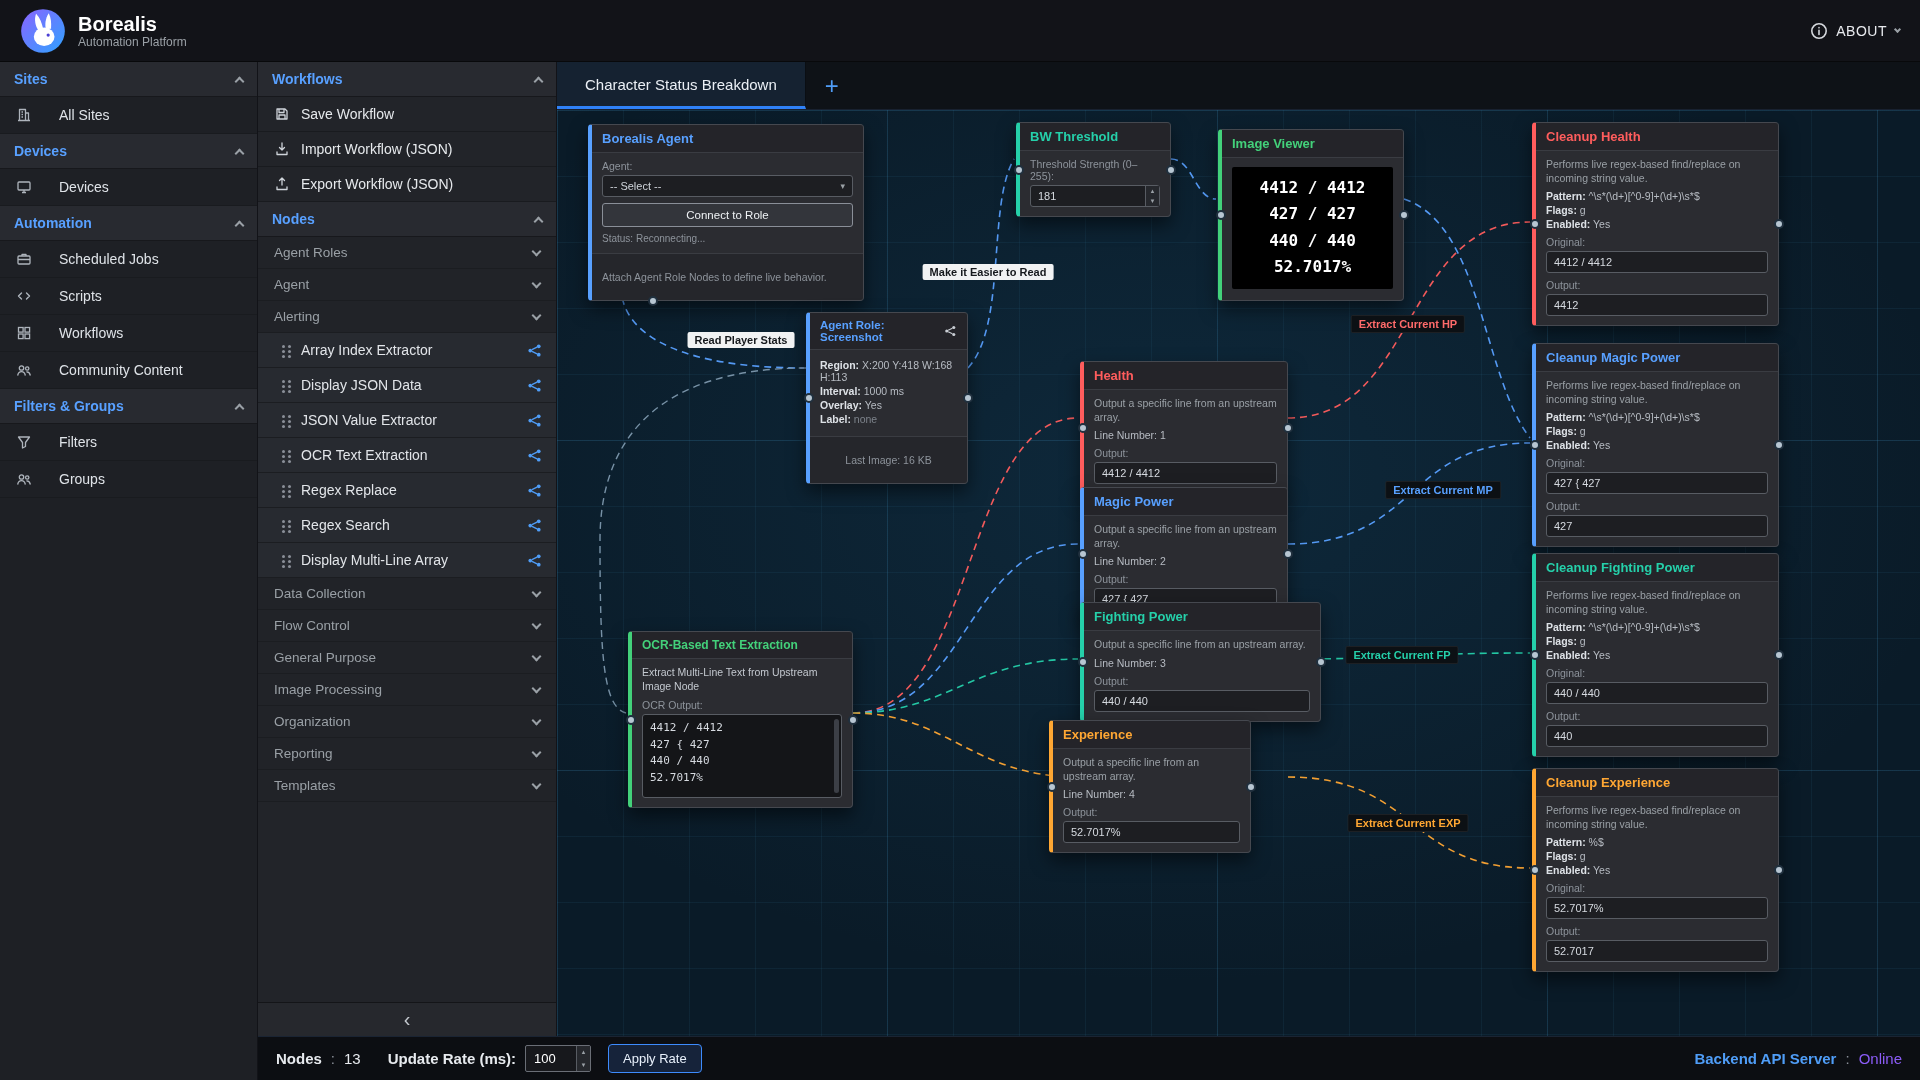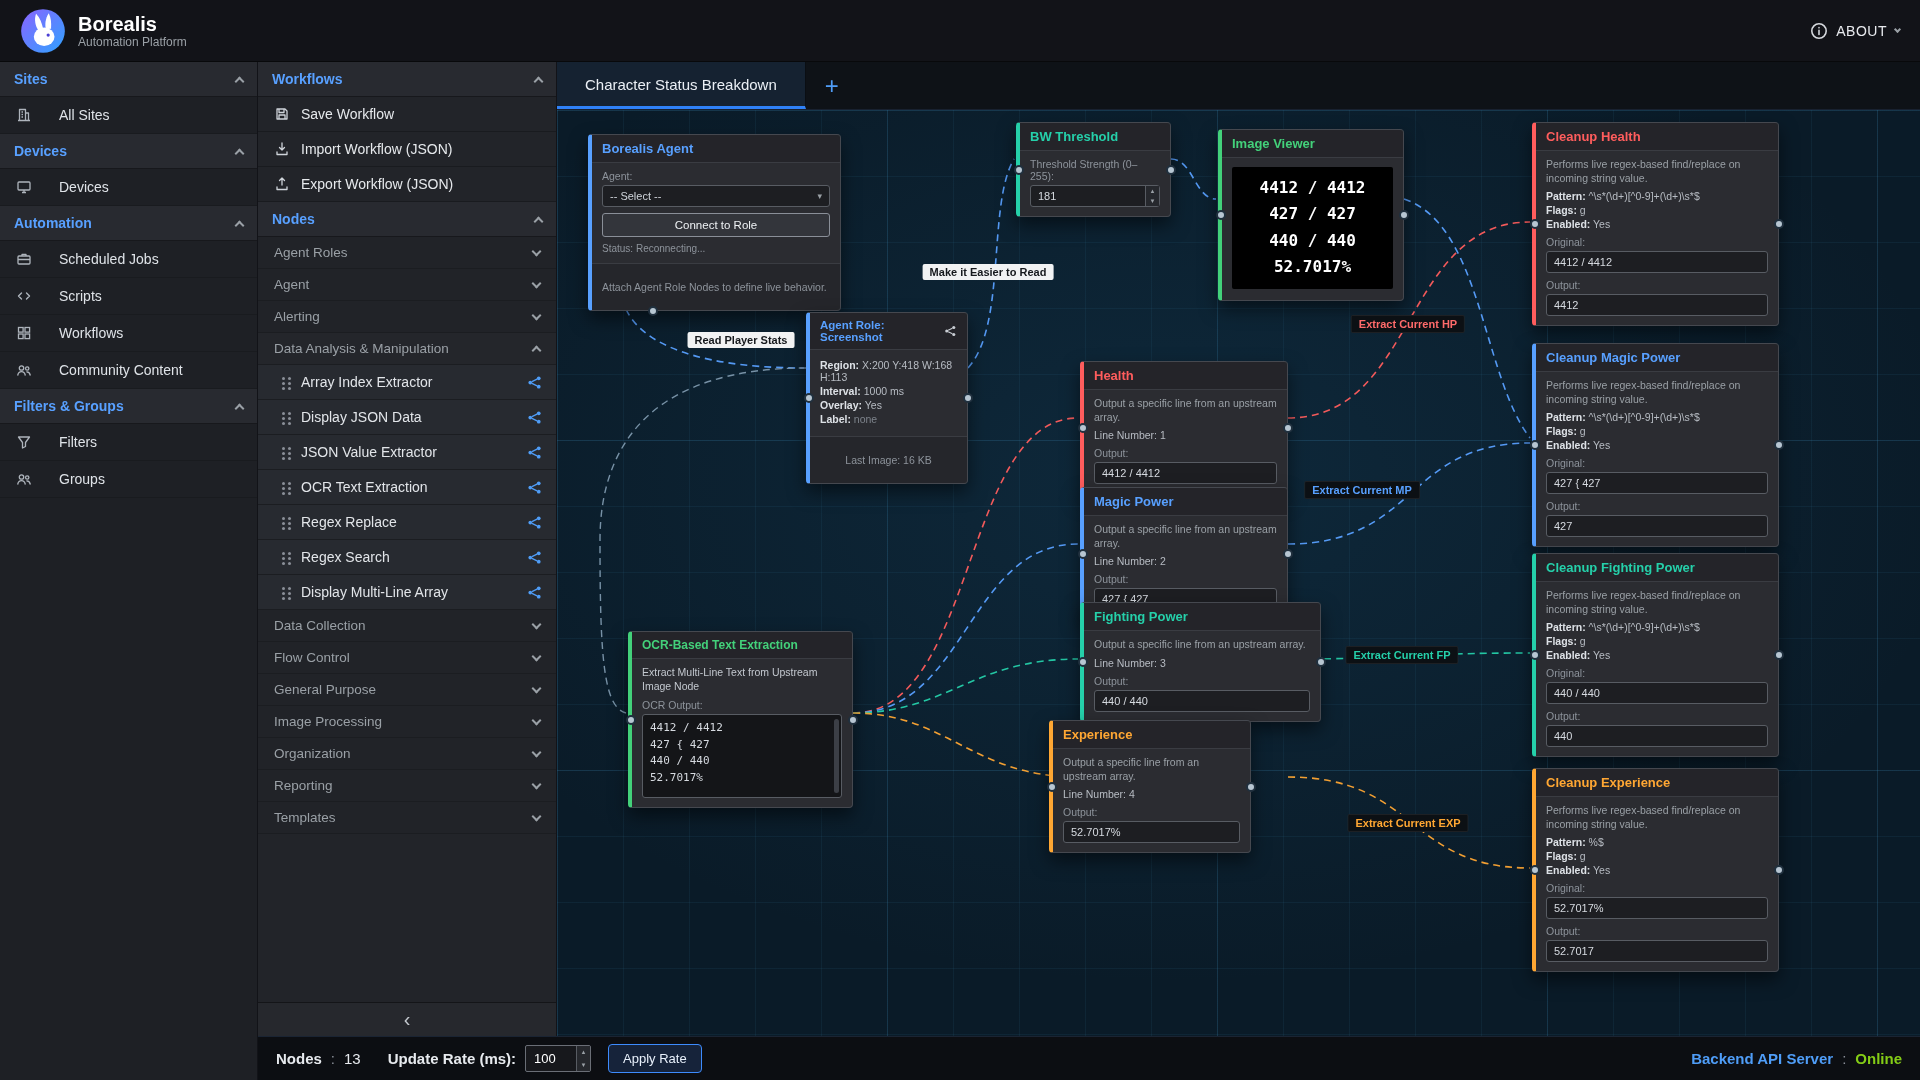--- a/index.html
+++ b/index.html
@@ -98,21 +98,21 @@
 
   
   .statusbar{grid-area:status;background:#0c0e12;border-top:1px solid #1a2433;display:flex;align-items:center;justify-content:space-between;padding:0 18px;color:#e7eaee;font-size:15px;}
   .sb-left,.sb-right{display:flex;align-items:center;gap:9px;}
   .st-bold{font-weight:bold;}
   .st-sep{color:#8a8f98;}
   .st-gap{margin-left:18px;}
   .st-input{width:66px;height:27px;background:#17181c;border:1px solid #6a6e76;border-radius:2px;color:#fff;font-size:13px;padding:0 16px 0 8px;font-family:"Liberation Sans",sans-serif;}
   .apply-btn{margin-left:8px;background:#16233a;border:1px solid #3d8bfd;border-radius:4px;color:#e8f0fb;font-size:13px;padding:6px 14px;cursor:pointer;font-family:"Liberation Sans",sans-serif;}
   .backend{color:#4f9df7;font-weight:bold;}
-  .online{color:#84cc16;font-weight:bold;}
+  .online{color:#8b5cf6;font-weight:normal;}
 </style>
 </head>
 <body>
 
 <div class="app">
 
   <header class="topbar">
     <div class="brand">
       <div class="logo">
         <svg viewBox="0 0 40 40" width="46" height="46">
@@ -259,24 +259,20 @@
         <span>Agent Roles</span>
         <span class="chev"></span>
       </div>
       <div class="cat">
         <span>Agent</span>
         <span class="chev"></span>
       </div>
       <div class="cat">
         <span>Alerting</span>
         <span class="chev"></span>
-      </div>
-      <div class="cat open">
-        <span>Data Analysis &amp; Manipulation</span>
-        <span class="chev up"></span>
       </div>
 
       <div class="node-item">
         <span class="dots"></span>
         <span class="ni-label">Array Index Extractor</span>
         <svg class="share ic" viewBox="0 0 16 16" width="15" height="15" fill="currentColor">
           <circle cx="12.5" cy="3.5" r="2"></circle>
             <circle cx="3.5" cy="8" r="2"></circle>
             <circle cx="12.5" cy="12.5" r="2"></circle>
           <path d="M5.3 7.1l5.4-2.7M5.3 8.9l5.4 2.7" stroke="currentColor" stroke-width="1.4" fill="none"></path>
@@ -397,21 +393,21 @@
         <path class="edge blue" d="M 296 603 C 410 603, 410 434, 521 434"></path>
         <path class="edge teal" d="M 296 603 C 390 603, 415 549, 521 549"></path>
         <path class="edge orange" d="M 296 603 C 390 603, 415 667, 521 667"></path>
         <path class="edge red" d="M 731 308 C 860 308, 845 112, 973 112"></path>
         <path class="edge blue" d="M 731 434 C 860 434, 848 333, 973 333"></path>
         <path class="edge teal" d="M 731 549 C 860 549, 850 543, 973 543"></path>
         <path class="edge orange" d="M 731 667 C 860 667, 850 758, 973 758"></path>
         <path class="edge blue" d="M 847 89 C 925 115, 925 265, 973 328"></path>
       </svg>
 
-      <div class="node" style="left:31px;top:24px;width:253px;--ac:#58a0ff">
+      <div class="node" style="left:31px;top:14px;width:276px;--ac:#58a0ff">
         <span class="port bottom"></span>
         <div class="nhead">
             <span>Borealis Agent</span>
           </div>
         <div class="nbody">
           <div class="nlabel" style="margin-top:0">Agent:</div>
           <div class="fake-select">
             <span>-- Select --</span>
             <span style="font-size:9px;color:#9aa0a6">▾</span>
           </div>
@@ -619,21 +615,21 @@
           <div class="nlabel">Original:</div>
           <input class="ninput" readonly="" value="52.7017%" style="">
           <div class="nlabel">Output:</div>
           <input class="ninput" readonly="" value="52.7017" style="">
         </div>
       </div>
 
       <div class="elabel light" style="left:184px;top:230px">Read Player Stats</div>
       <div class="elabel light" style="left:431px;top:162px">Make it Easier to Read</div>
       <div class="elabel dark red" style="left:851px;top:214px">Extract Current HP</div>
-      <div class="elabel dark blue" style="left:805px;top:380px">Extract Current MP</div>
+      <div class="elabel dark blue" style="left:886px;top:380px">Extract Current MP</div>
       <div class="elabel dark teal" style="left:845px;top:545px">Extract Current FP</div>
       <div class="elabel dark orange" style="left:851px;top:713px">Extract Current EXP</div>
     </div>
   </main>
 
   <footer class="statusbar">
     <div class="sb-left">
       <span class="st-bold">Nodes</span>
       <span class="st-sep">:</span>
       <span>13</span>

